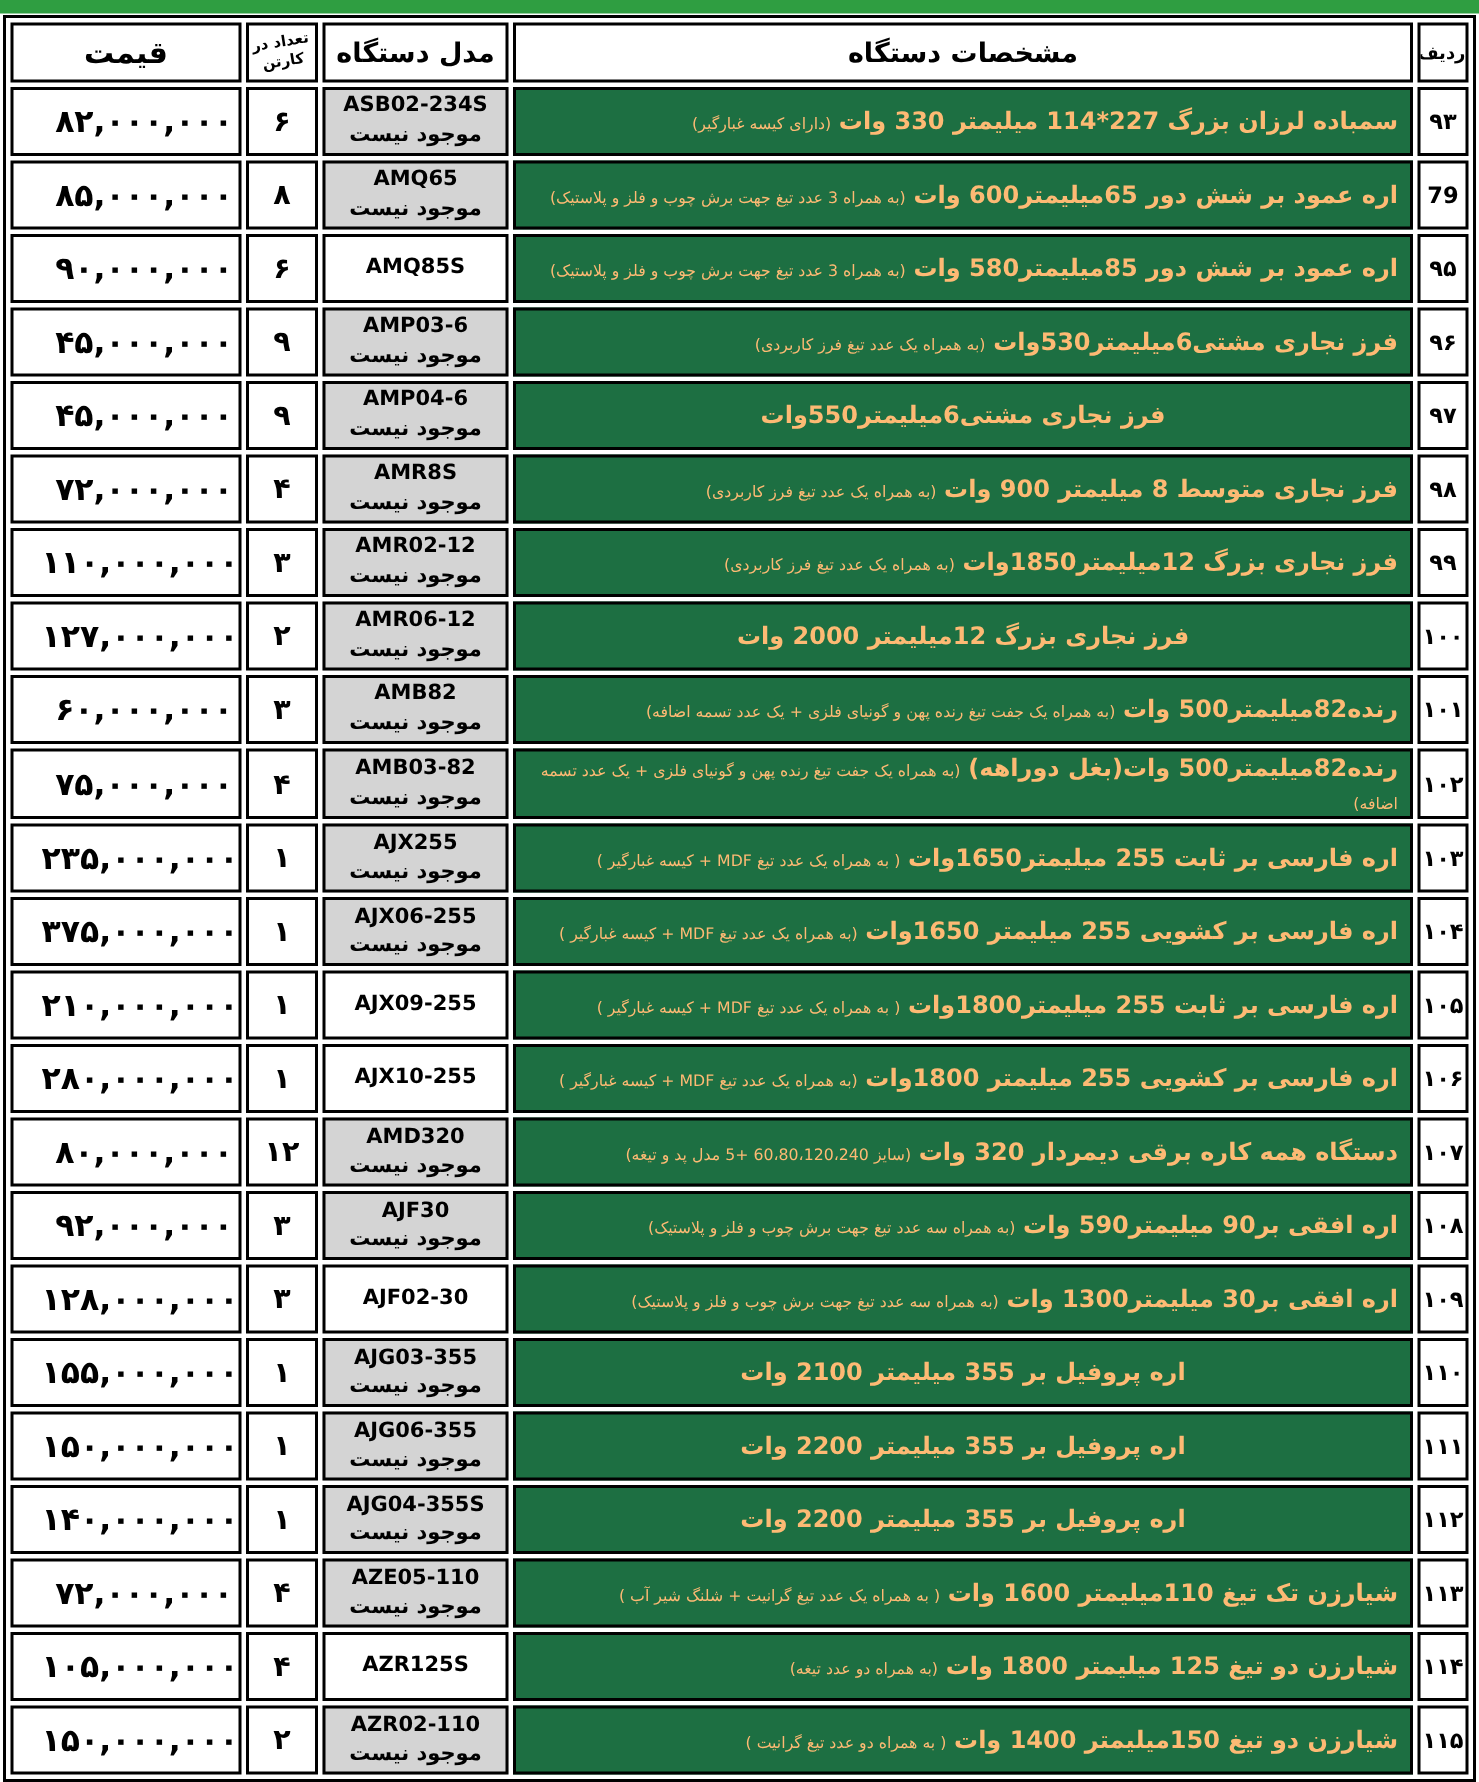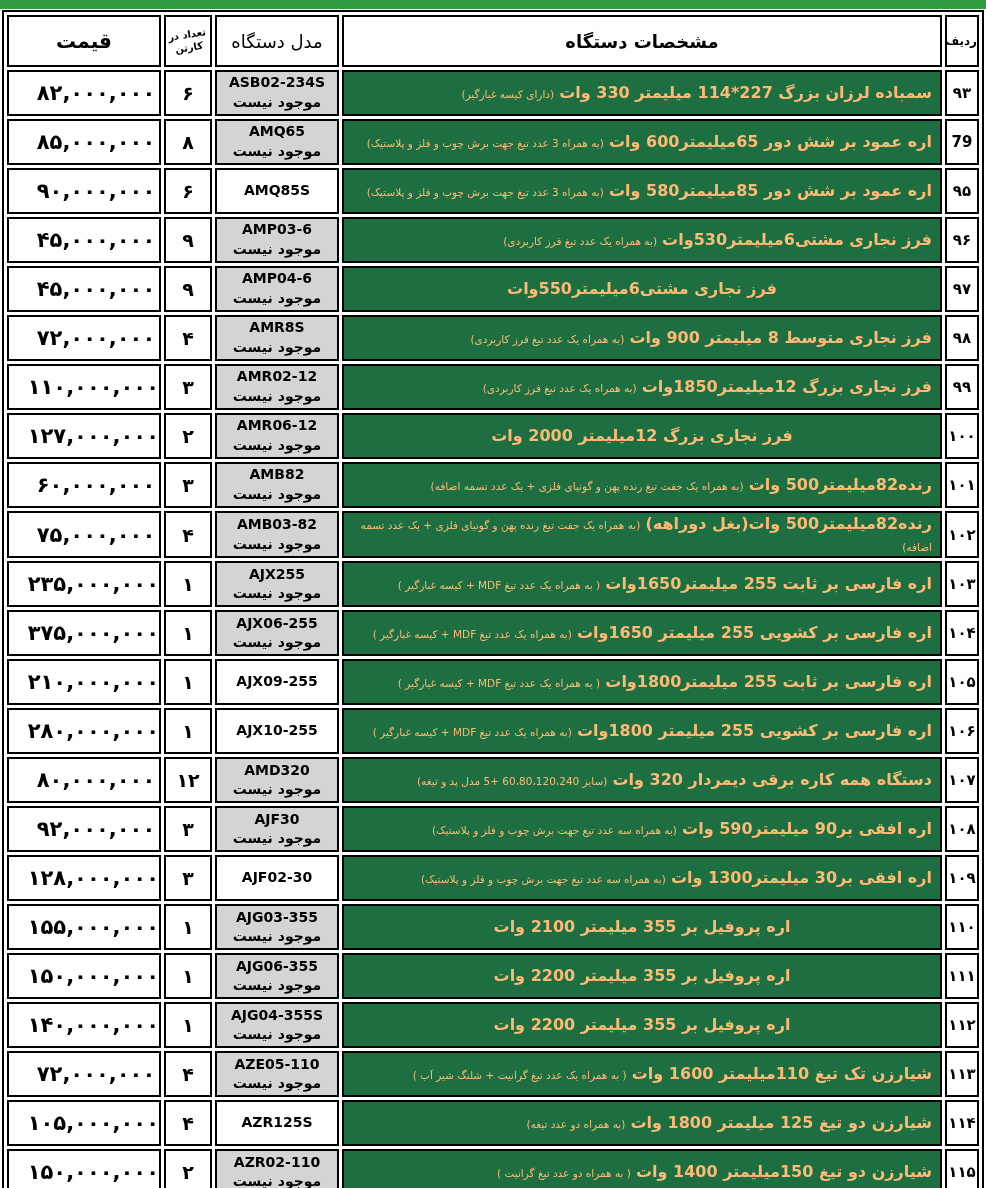--- a/index.html
+++ b/index.html
@@ -27,27 +27,27 @@
   th, td {
     box-sizing: border-box;
     border: 2px solid #000;
     text-align: center;
     vertical-align: middle;
     overflow: hidden;
     background: #ffffff;
     color: #000;
     padding: 0;
   }
-  thead th { height: 52px; }
+  thead th { height: 40px; }
   tbody td { height: 46px; }
 
   .h-price   { font-size: 20px; font-weight: bold; }
   .h-qty     { font-size: 10px; font-weight: bold; line-height: 1.25; }
   .h-qty .qty-hdr-inner { display: inline-block; transform: rotate(-9deg); }
-  .h-model   { font-size: 18px; font-weight: normal; }
+  .h-model   { font-size: 18px; font-weight: bold; }
   .h-spec    { font-size: 18px; font-weight: bold; }
   .h-rownum  { font-size: 12px; font-weight: bold; padding-left: 12px; }
 
   .c-rownum  { font-size: 15px; font-weight: bold; }
   .c-price   { font-size: 21px; font-weight: bold; letter-spacing: 1px; padding-left: 24px; }
   .c-qty     { font-size: 19px; font-weight: bold; }
 
   .c-model   { font-size: 14px; font-weight: bold; line-height: 1.4; }
   .c-model.unavailable { background: var(--gray-bg, #d4d4d4); }
   .c-model .model-code   { direction: ltr; }

